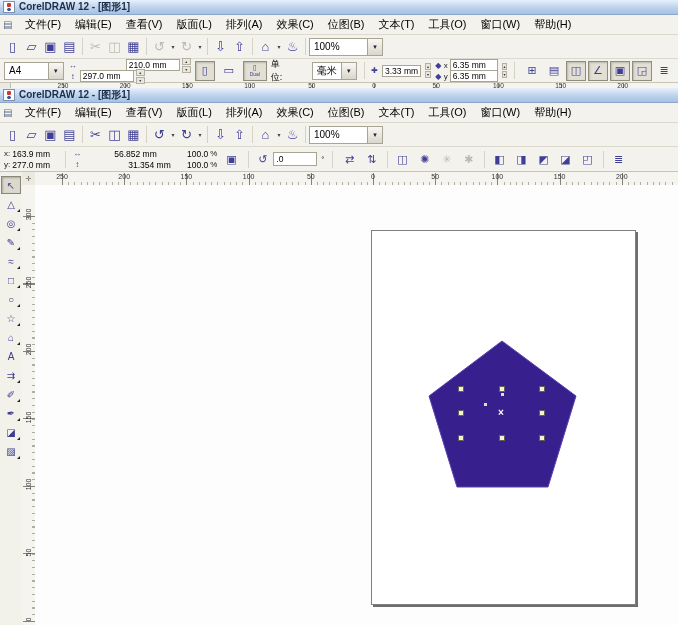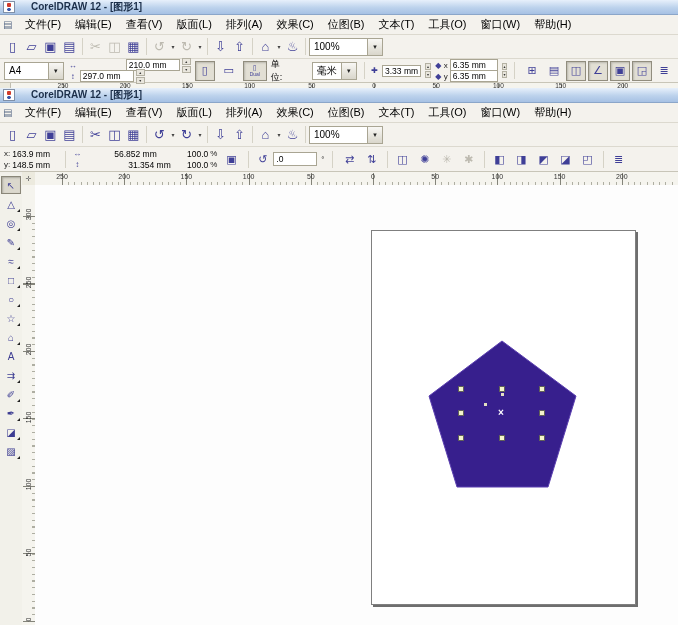--- a/index.html
+++ b/index.html
@@ -1,21 +1,21 @@
 <!DOCTYPE html>
 <html><head>
 <meta charset="utf-8">
 <style>
   html,body{margin:0;padding:0;}
   body{font-family:"Liberation Sans","DejaVu Sans",sans-serif;}
   #screen{position:relative;width:678px;height:625px;background:#f1efe9;overflow:hidden;font-size:11px;color:#000;}
 
   
   .titlebar{height:14px;background:linear-gradient(#e7f0fb,#bcd2ec 55%,#a6c1e4);border-bottom:1px solid #8ba6c9;
-    display:flex;align-items:center;gap:16px;padding-left:3px;font-size:10px;font-weight:bold;color:#1c2f4a;}
+    display:flex;align-items:center;gap:4px;padding-left:3px;font-size:10px;font-weight:bold;color:#1c2f4a;}
   .app-icon{width:10px;height:10px;background:#fff;border:1px solid #8090a8;
     background-image:radial-gradient(circle at 50% 30%, #d03a2b 0 2px, transparent 2.5px),
                      radial-gradient(circle at 50% 75%, #3a56a8 0 1.5px, transparent 2px);}
   .menubar{height:19px;background:#f4f2ed;border-bottom:1px solid #dcd9cf;display:flex;align-items:center;padding-left:3px;}
   .doc-icon{width:13px;font-size:10px;color:#5a6b88;margin-right:2px;}
   .menu-item{padding:0 7px;line-height:19px;font-size:11px;white-space:nowrap;}
   .toolbar{height:23px;background:#f4f2ed;border-bottom:1px solid #dcd9cf;display:flex;align-items:center;padding:0 3px;}
   .tbtn{width:19px;height:19px;display:inline-flex;align-items:center;justify-content:center;
     color:#3f3f97;font-size:13px;line-height:19px;}
   .tbtn.disabled{color:#bdbab0;}
@@ -277,21 +277,21 @@
       </span>
     </div>
     <div class="propbar propbar2">
       <span class="stack">
         <span class="row">
           <span class="mini-lb">x:</span>
           <span class="plain" style="width:46px;">163.9 mm</span>
         </span>
         <span class="row">
           <span class="mini-lb">y:</span>
-          <span class="plain" style="width:46px;">148.5 mm</span>
+          <span class="plain" style="width:46px;">277.0 mm</span>
         </span>
       </span>
       <span class="sep"></span>
       <span class="stack">
         <span class="row">
           <span class="mini-ic" style="width:8px;">↔</span>
           <span class="plain" style="width:50px;padding-left:31px;">56.852 mm</span>
         </span>
         <span class="row">
           <span class="mini-ic" style="width:8px;">↕</span>

